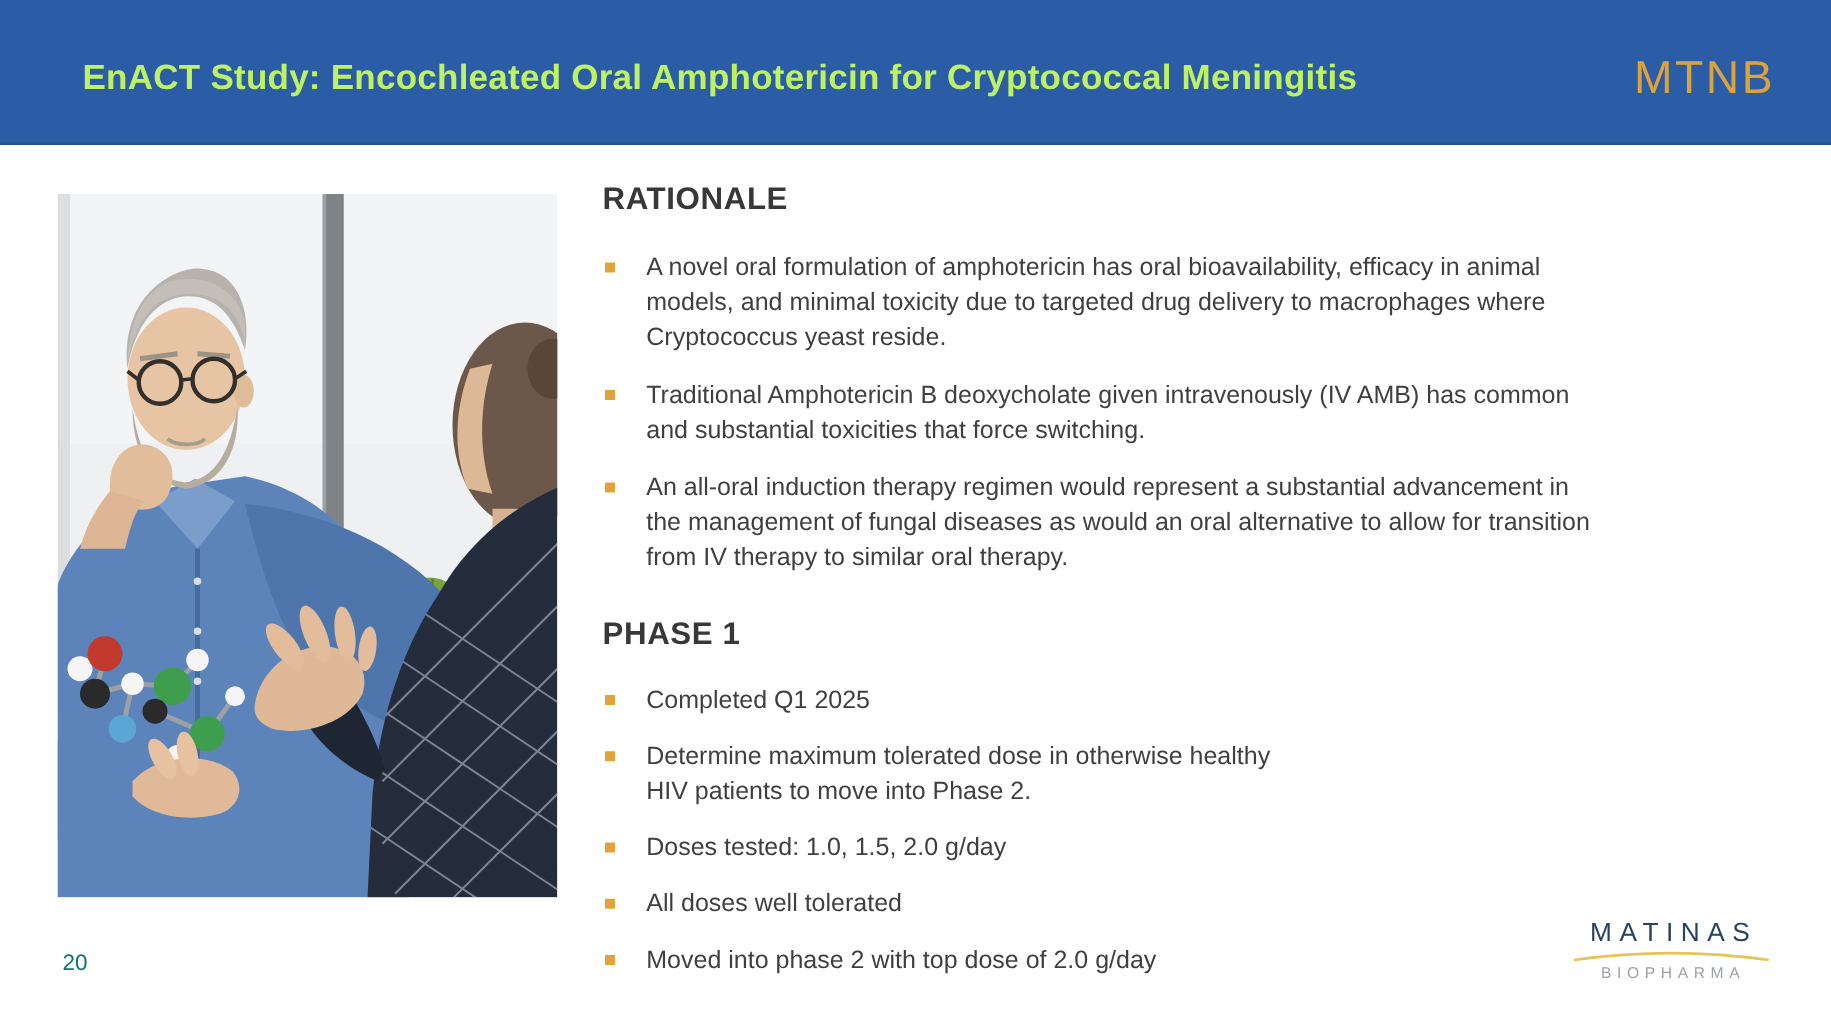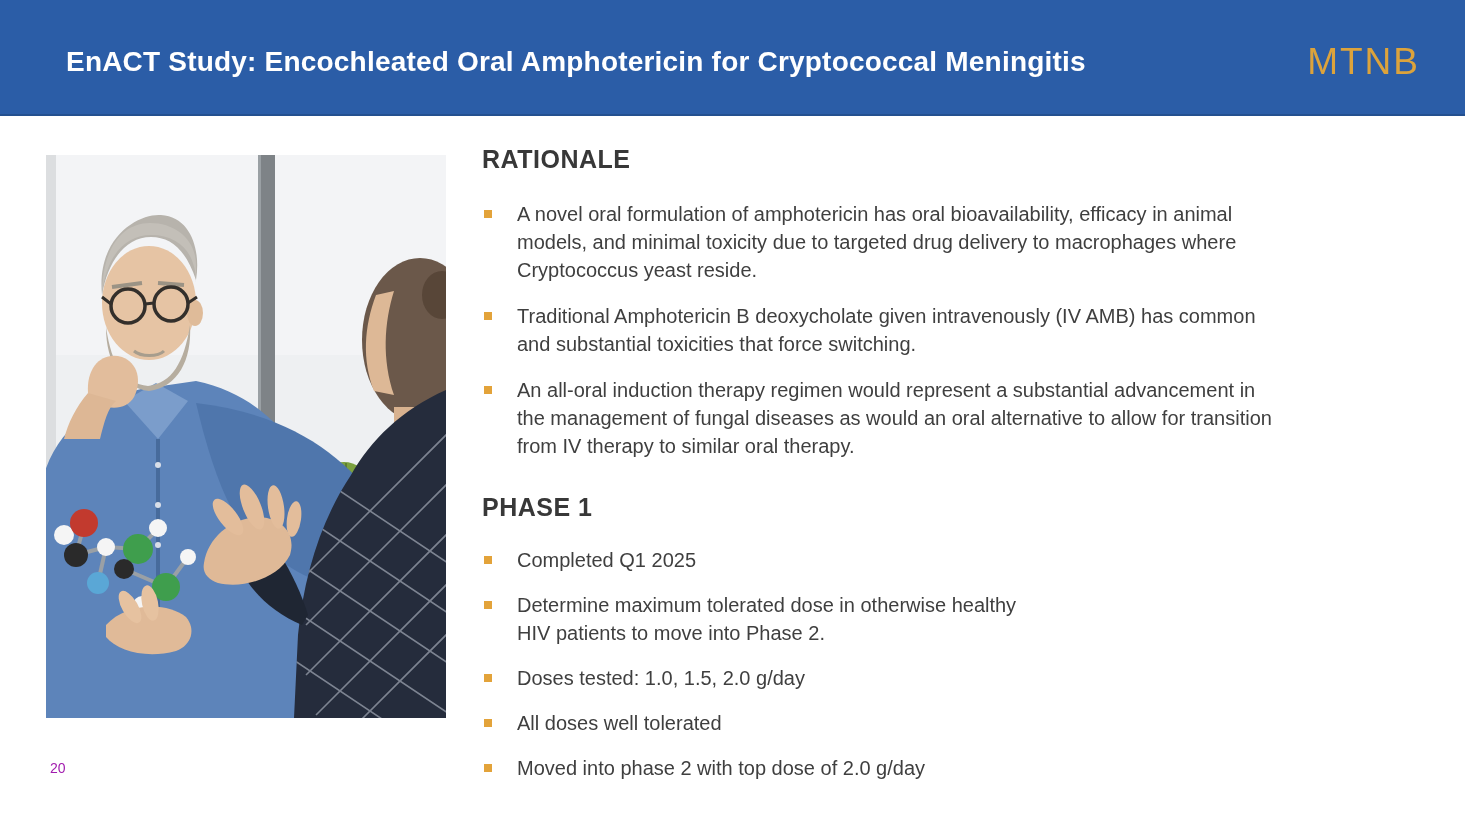--- a/index.html
+++ b/index.html
@@ -10,21 +10,21 @@
   }
 
   
   .header {
     position:absolute; left:0; top:0; width:1465px; height:116px;
     background:#2B5DA7; border-bottom:2px solid #24508f;
     display:flex; align-items:center; justify-content:space-between;
     padding:10px 45px 0 66px;
   }
   .slide-title {
-    color:#ffffff; font-size:28px; font-weight:bold; letter-spacing:0.2px;
+    color:#bef264; font-size:28px; font-weight:bold; letter-spacing:0.2px;
   }
   .ticker {
     color:#DCA33C; font-size:37px; font-weight:500; letter-spacing:2px;
   }
 
   
   .photo {
     position:absolute; left:46px; top:155px; width:400px; height:563px;
     overflow:hidden;
   }
@@ -47,21 +47,21 @@
   ul.bullets.phase li { margin-bottom:17px; }
   .bullet-marker {
     position:absolute; left:2px; top:10px; width:8px; height:8px;
     background:#E3A33A;
   }
   .bullet-text { white-space:pre-line; }
 
   
   .page-number {
     position:absolute; left:50px; top:760px;
-    font-size:14px; color:#a21caf;
+    font-size:18px; color:#0f766e;
   }
   .matinas-logo {
     position:absolute; right:45px; top:735px; width:166px;
     text-align:center;
   }
   .matinas-word {
     color:#2A4160; font-size:21px; letter-spacing:6px; font-weight:400;
     white-space:nowrap; margin-left:4px;
   }
   .matinas-arc { display:block; margin:1px auto 1px auto; }
@@ -228,14 +228,21 @@
       </li>
       <li>
         <span class="bullet-marker"></span>
         <span class="bullet-text">Moved into phase 2 with top dose of 2.0 g/day</span>
       </li>
     </ul>
   </div>
 
   <div class="page-number">20</div>
 
+  <div class="matinas-logo">
+    <div class="matinas-word">MATINAS</div>
+    <svg class="matinas-arc" width="160" height="10" viewBox="0 0 160 10">
+      <path d="M2,8 Q80,-3 158,8" fill="none" stroke="#E5C45C" stroke-width="2"></path>
+    </svg>
+    <div class="matinas-sub">BIOPHARMA</div>
+  </div>
 
 </div>
 
 </body></html>

